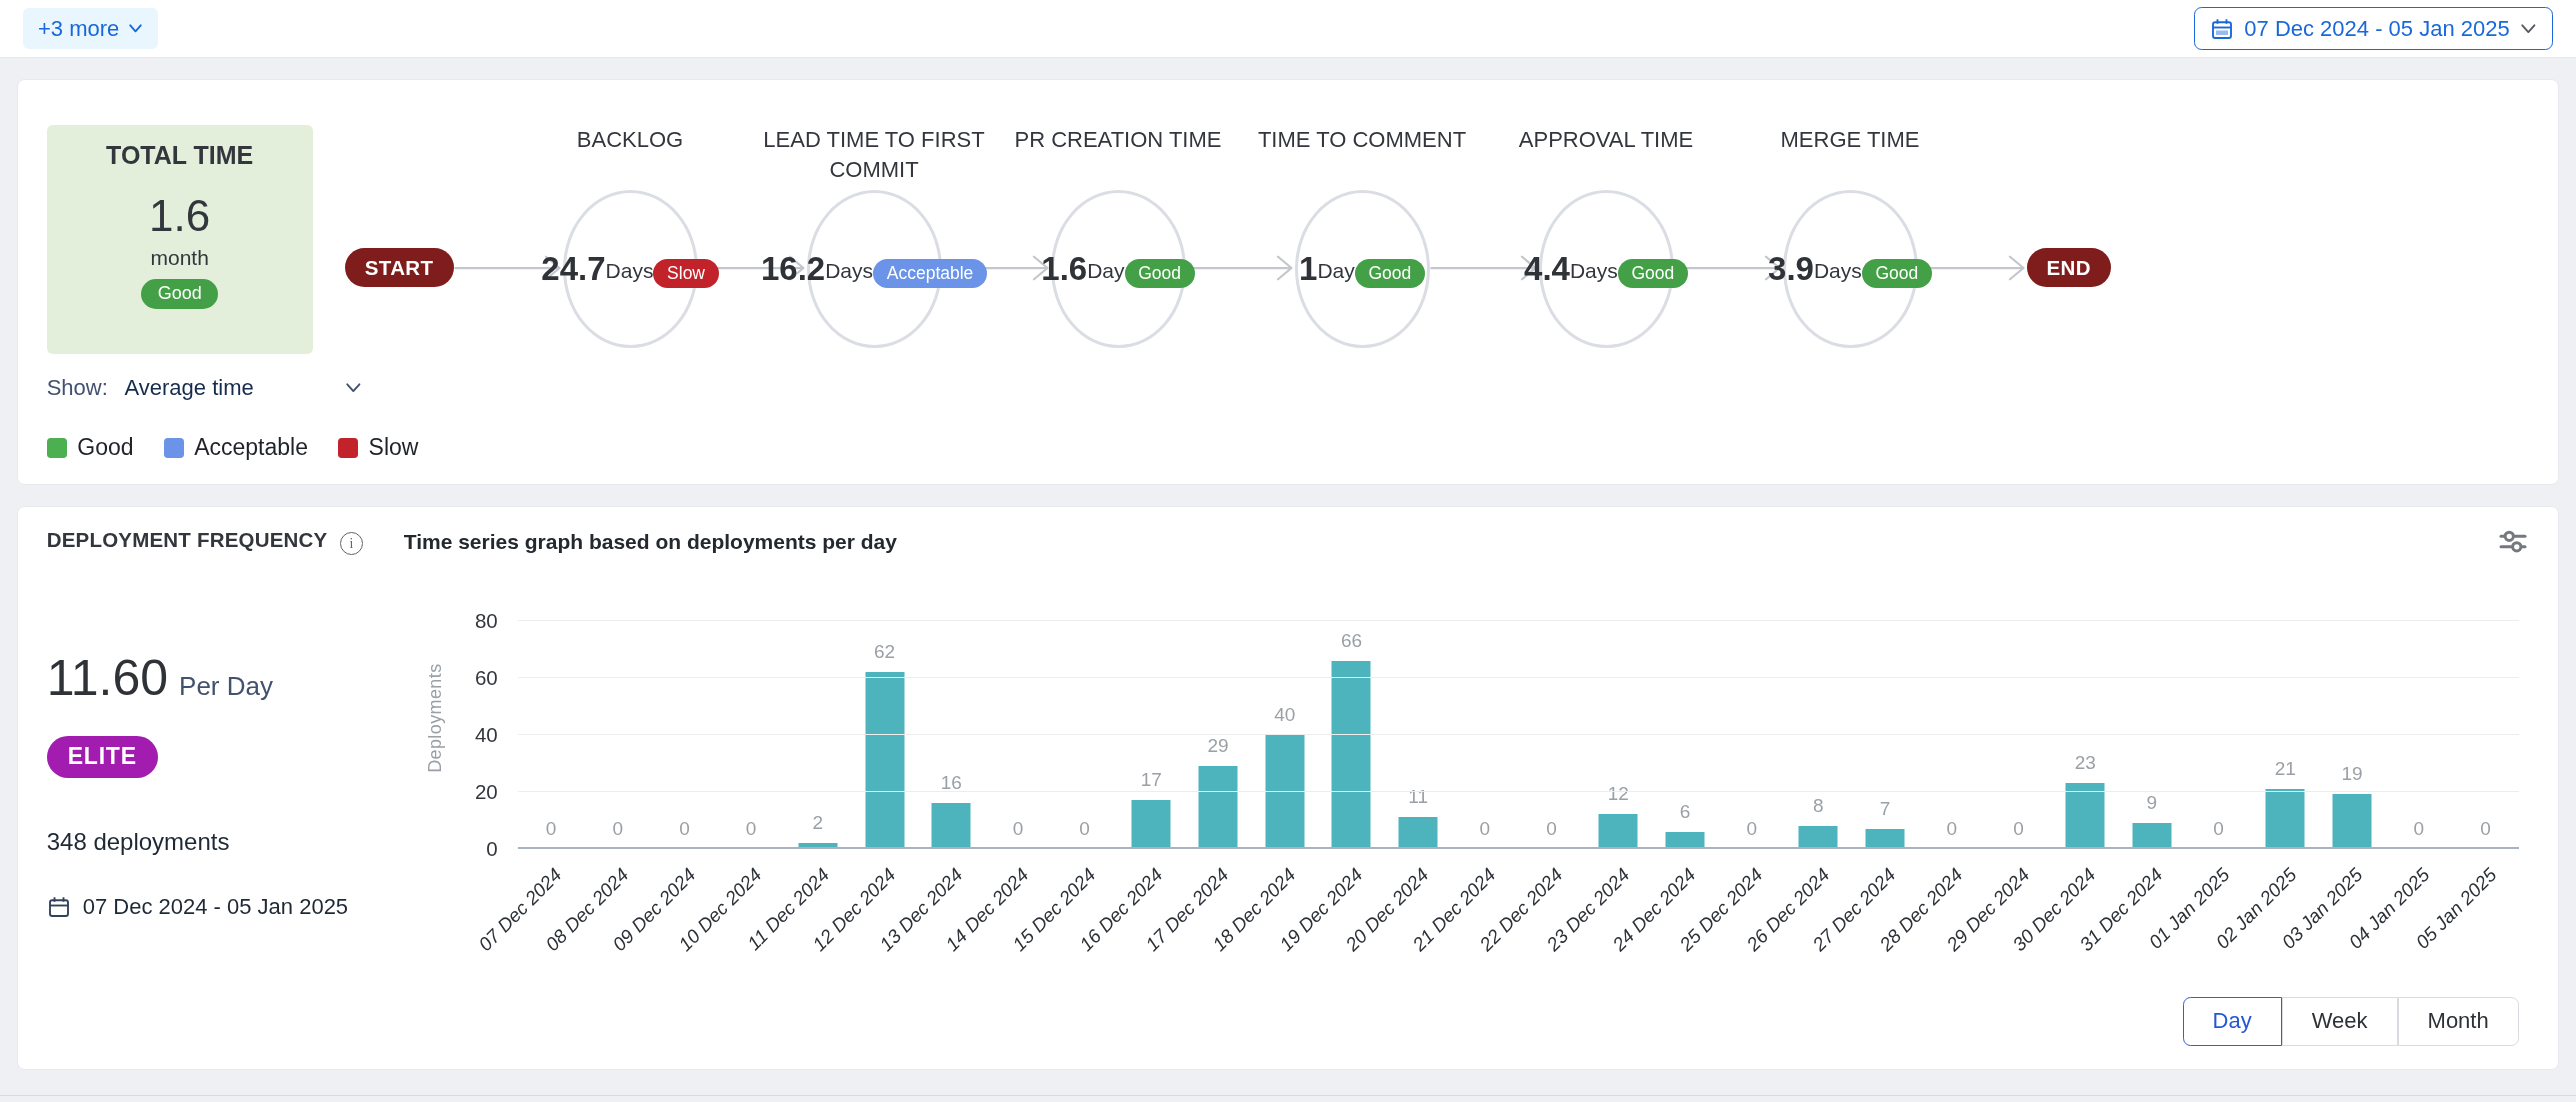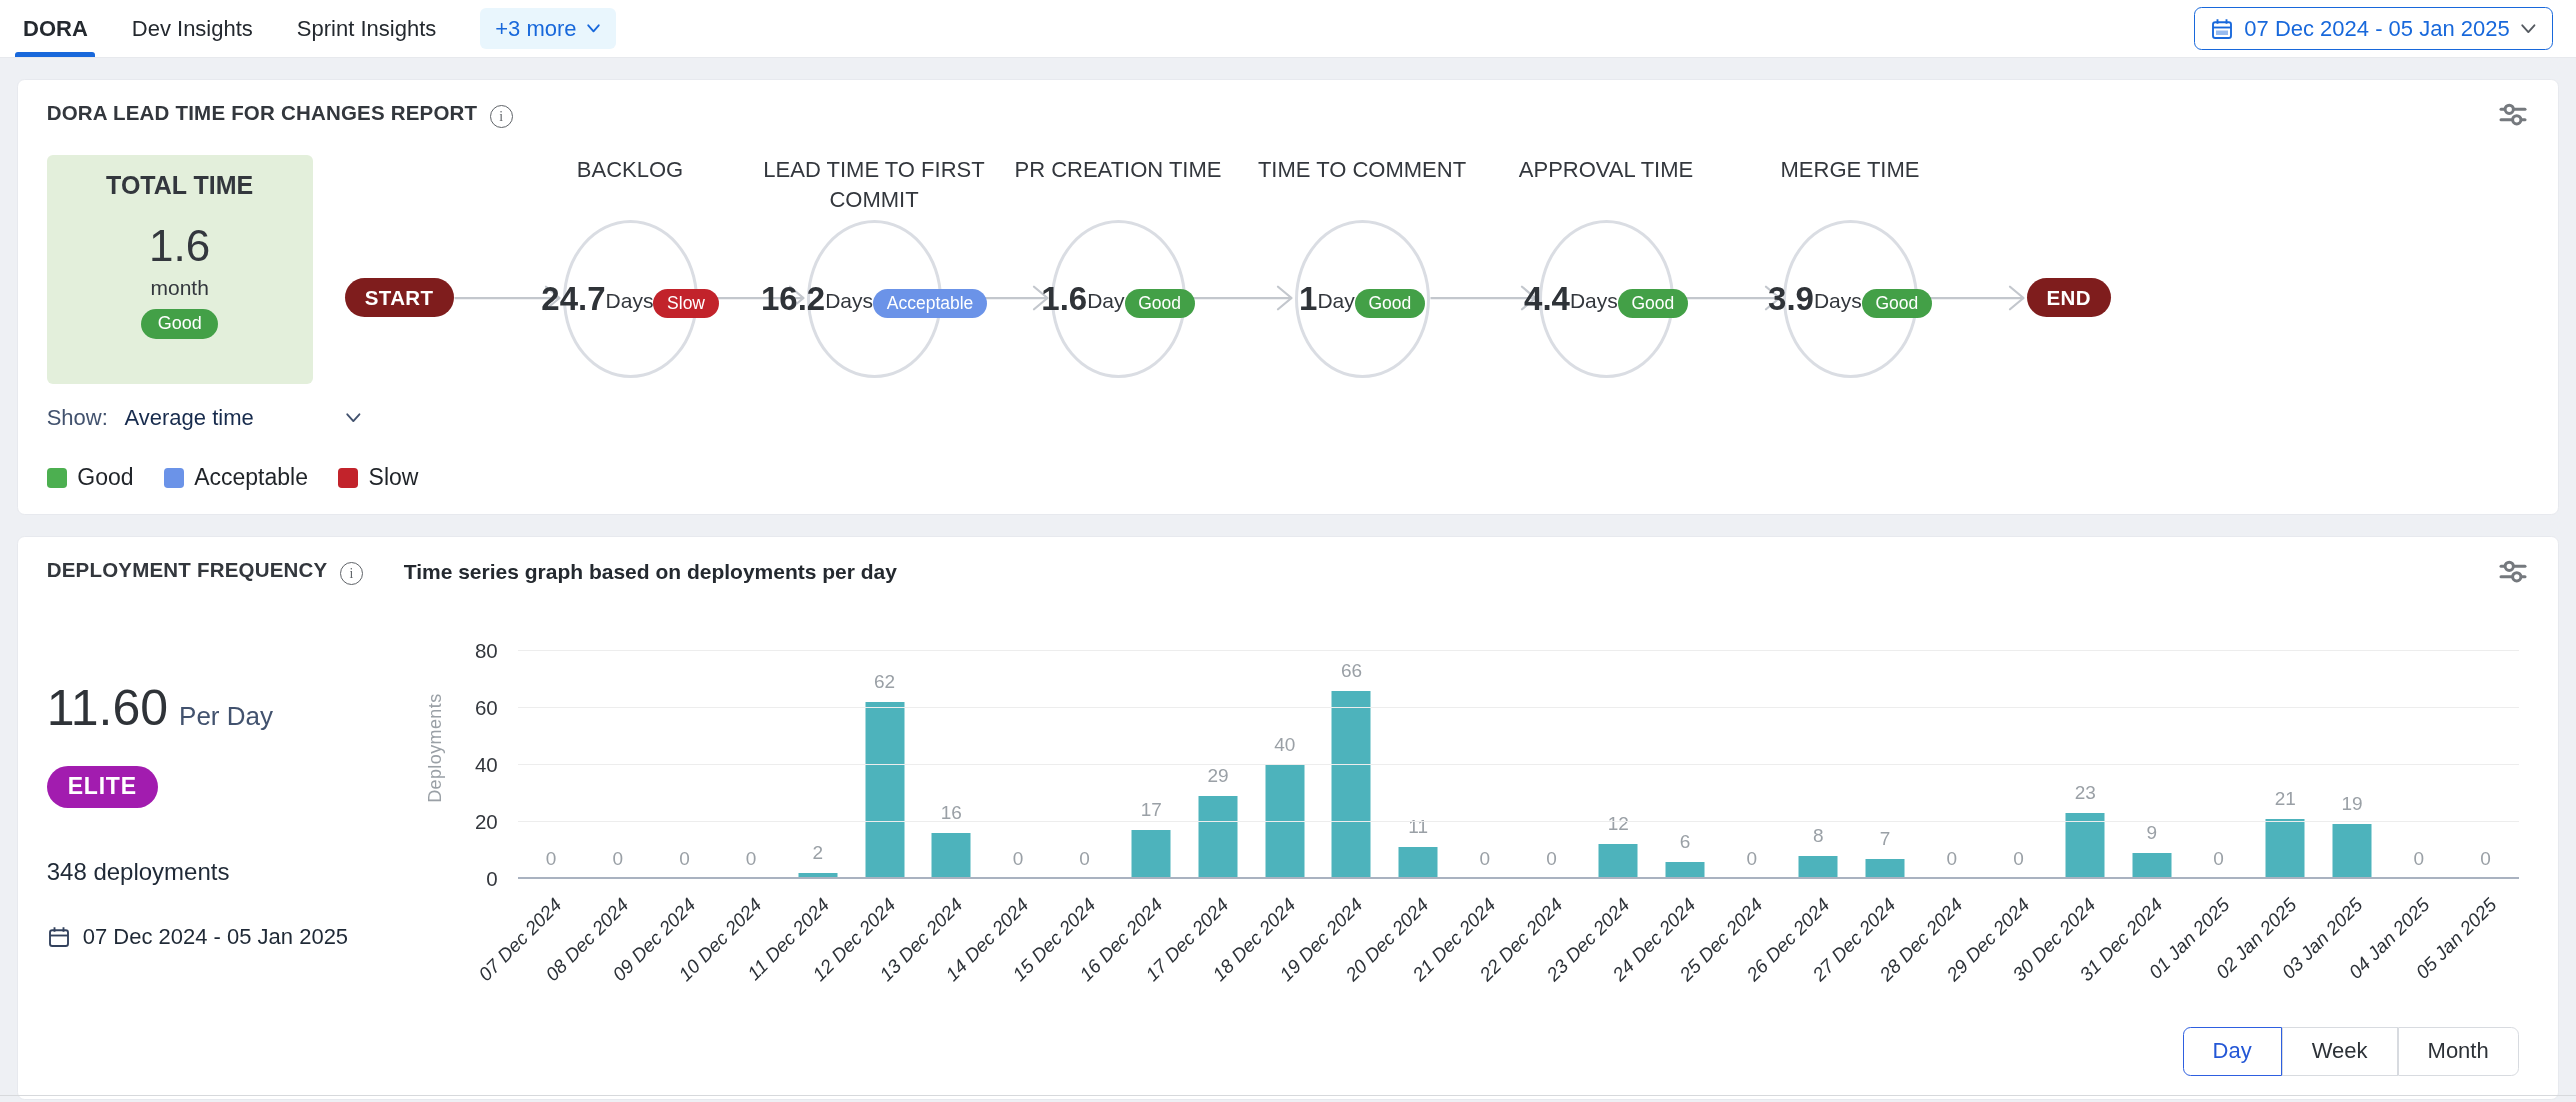--- a/index.html
+++ b/index.html
@@ -153,25 +153,20 @@
   }
   .seg:first-child{border-radius:7.6px 0 0 7.6px;border-left-width:1.5px;}
   .seg:last-child{border-radius:0 7.6px 7.6px 0;border-right-width:1.5px;}
   .seg.active{color:#2457d6;border:1.9px solid #2e5fe0;}
   .page-bottom-line{position:absolute;left:0;right:0;bottom:6px;border-top:1.5px solid #d7d9dc;}
 </style>
 </head>
 <body>
 
 <div class="topbar">
-  <div class="tabs" id="tabs">
-      <div class="tab active">DORA</div>
-      <div class="tab">Dev Insights</div>
-      <div class="tab">Sprint Insights</div>
-    </div>
   <div class="more-chip">
     <span>+3 more</span>
     <svg width="15" height="10.6" viewBox="0 0 20 14">
         <polyline points="3,3 10,11 17,3" fill="none" stroke="#1868db" stroke-width="2.5" stroke-linecap="round" stroke-linejoin="round"></polyline>
       </svg>
   </div>
   <button class="date-btn">
     <svg class="cal" width="24" height="24" viewBox="0 0 32 32">
         <rect x="4" y="7" width="24" height="21" rx="3" fill="none" stroke="#1868db" stroke-width="2.5"></rect>
         <line x1="10" y1="3" x2="10" y2="9" stroke="#1868db" stroke-width="2.5"></line>
@@ -180,34 +175,20 @@
         <rect x="8" y="18" width="16" height="6" fill="#1868db" opacity=".45"></rect>
       </svg>
     <span>07 Dec 2024 - 05 Jan 2025</span>
     <svg class="chev" width="16.7" height="11.4" viewBox="0 0 22 15">
         <polyline points="3,3 11,12 19,3" fill="none" stroke="currentColor" stroke-width="2.5" stroke-linecap="round" stroke-linejoin="round"></polyline>
       </svg>
   </button>
 </div>
 
 <section class="card">
-  <div class="card-head">
-    <div>
-      <span class="card-title">DORA LEAD TIME FOR CHANGES REPORT</span>
-      <span class="info-icon">i</span>
-    </div>
-    <span class="sliders">
-      <svg width="32" height="27" viewBox="0 0 42 36">
-          <line x1="5" y1="11" x2="37" y2="11" stroke="#75797e" stroke-width="4" stroke-linecap="round"></line>
-          <circle cx="16" cy="11" r="5.5" fill="#fff" stroke="#75797e" stroke-width="4"></circle>
-          <line x1="5" y1="25" x2="37" y2="25" stroke="#75797e" stroke-width="4" stroke-linecap="round"></line>
-          <circle cx="26" cy="25" r="5.5" fill="#fff" stroke="#75797e" stroke-width="4"></circle>
-        </svg>
-    </span>
-  </div>
 
   <div class="lead-content">
     <div class="total-card">
       <div class="total-title">TOTAL TIME</div>
       <div class="total-value">1.6</div>
       <div class="total-unit">month</div>
       <div class="status-pill" id="total-pill" style="background: rgb(67, 160, 71);">Good</div>
     </div>
     <div class="flow" id="flow">
         <div class="flow-endpoint">START</div>

